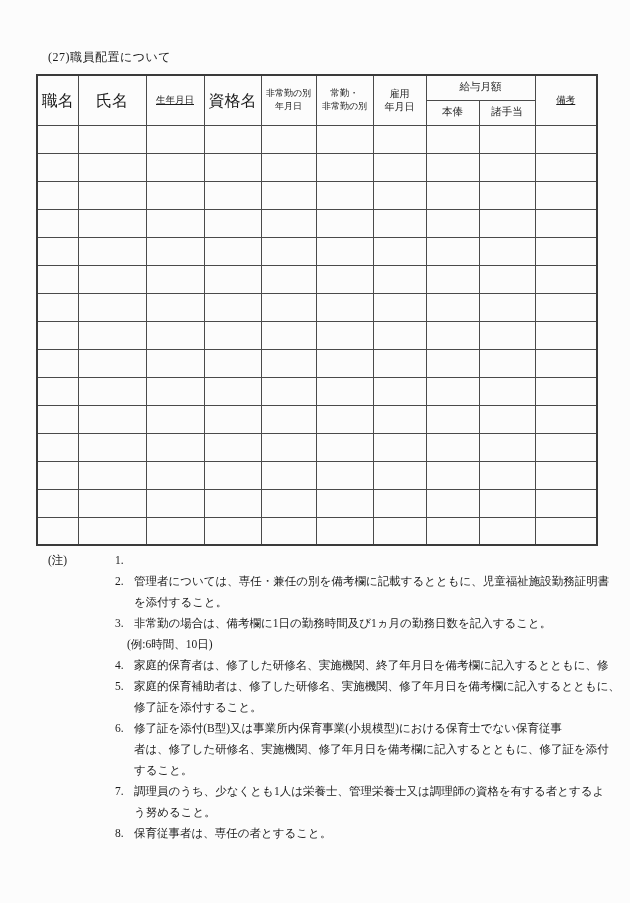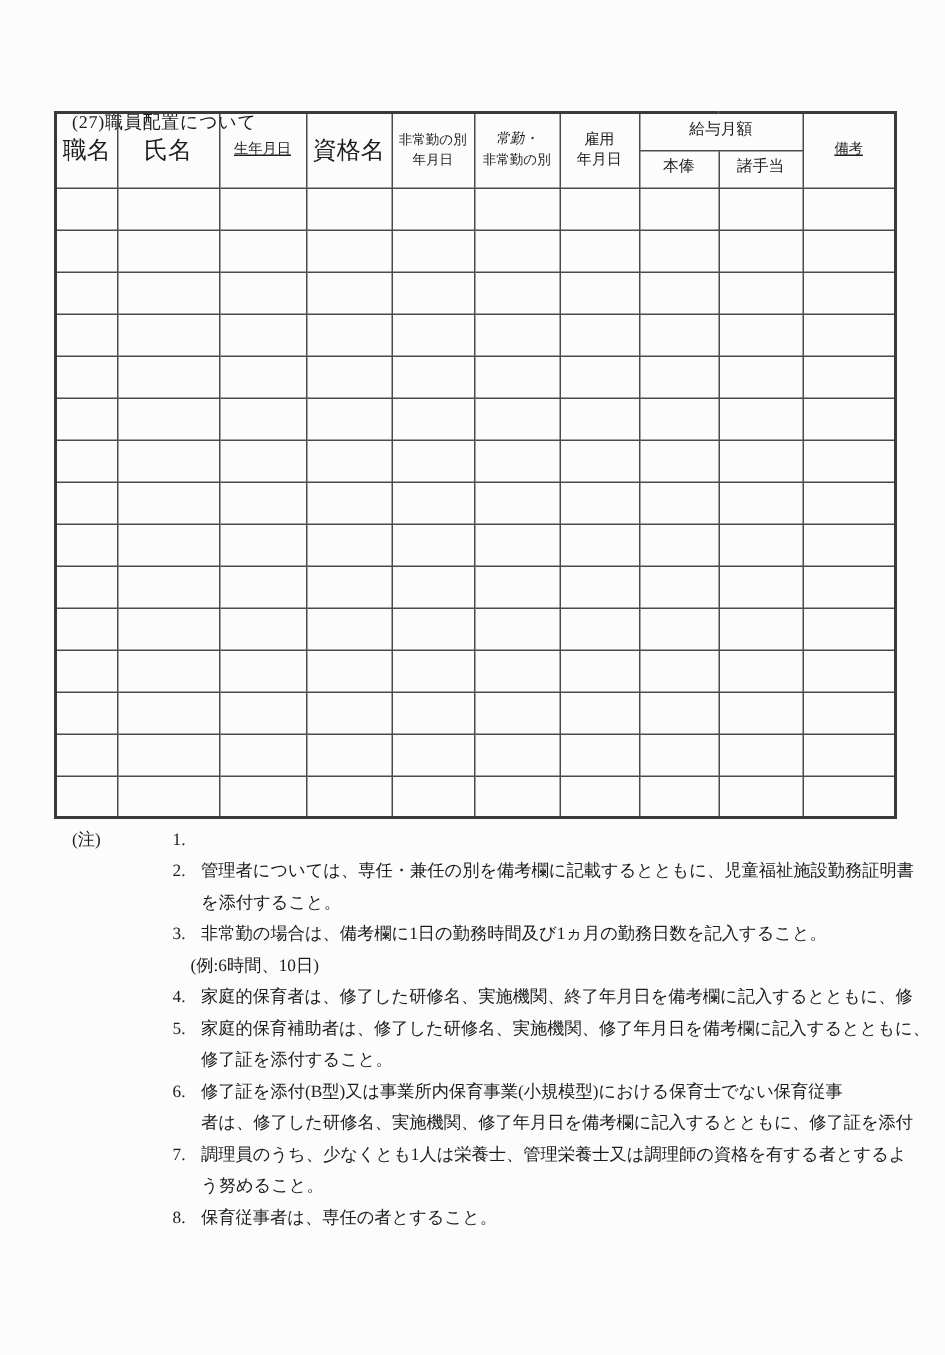--- a/index.html
+++ b/index.html
@@ -14,21 +14,20 @@
     background:#fcfcfc;
     color:#1c1c1c;
     overflow:hidden;
   }
   .doc-title{
     position:absolute;
     left:48px;top:49px;
     font-size:12px;
     letter-spacing:0.5px;
     white-space:nowrap;
-    margin-top:24px;
   }
   table.staff{
     position:absolute;
     left:36px;top:74px;
     width:560px;
     border-collapse:collapse;
     table-layout:fixed;
     border:2px solid #3a3a3a;
   }
   table.staff th, table.staff td{
@@ -40,21 +39,21 @@
     overflow:hidden;
   }
   thead tr{height:25px;}
   tbody tr{height:28px;}
   th{font-size:16px;line-height:1.2;}
   th.sz10{font-size:10px;}
   th.sz105{font-size:10.5px;font-family:Liberation Mono, monospace;}
   th.sz95{font-size:9.5px;text-decoration:underline;}
   th.two{font-size:9px;}
   th.two .l{display:block;line-height:13px;}
-  th.jokin .l1{font-size:9.5px;font-style:italic;}
+  th.jokin .l1{font-size:9.5px;}
   
   .notes{
     position:absolute;
     left:48px;top:550px;
     display:flex;
     align-items:flex-start;
     font-size:11.5px;
     line-height:21px;
     white-space:nowrap;
   }
@@ -330,20 +329,24 @@
         </div>
       <div class="note-line">
           <span class="nn">6.</span>
           <span>修了証を添付(B型)又は事業所内保育事業(小規模型)における保育士でない保育従事</span>
         </div>
       <div class="note-line">
           <span class="nn"></span>
           <span>者は、修了した研修名、実施機関、修了年月日を備考欄に記入するとともに、修了証を添付</span>
         </div>
       <div class="note-line">
+          <span class="nn"></span>
+          <span>すること。</span>
+        </div>
+      <div class="note-line">
           <span class="nn">7.</span>
           <span>調理員のうち、少なくとも1人は栄養士、管理栄養士又は調理師の資格を有する者とするよ</span>
         </div>
       <div class="note-line">
           <span class="nn"></span>
           <span>う努めること。</span>
         </div>
       <div class="note-line">
           <span class="nn">8.</span>
           <span>保育従事者は、専任の者とすること。</span>

